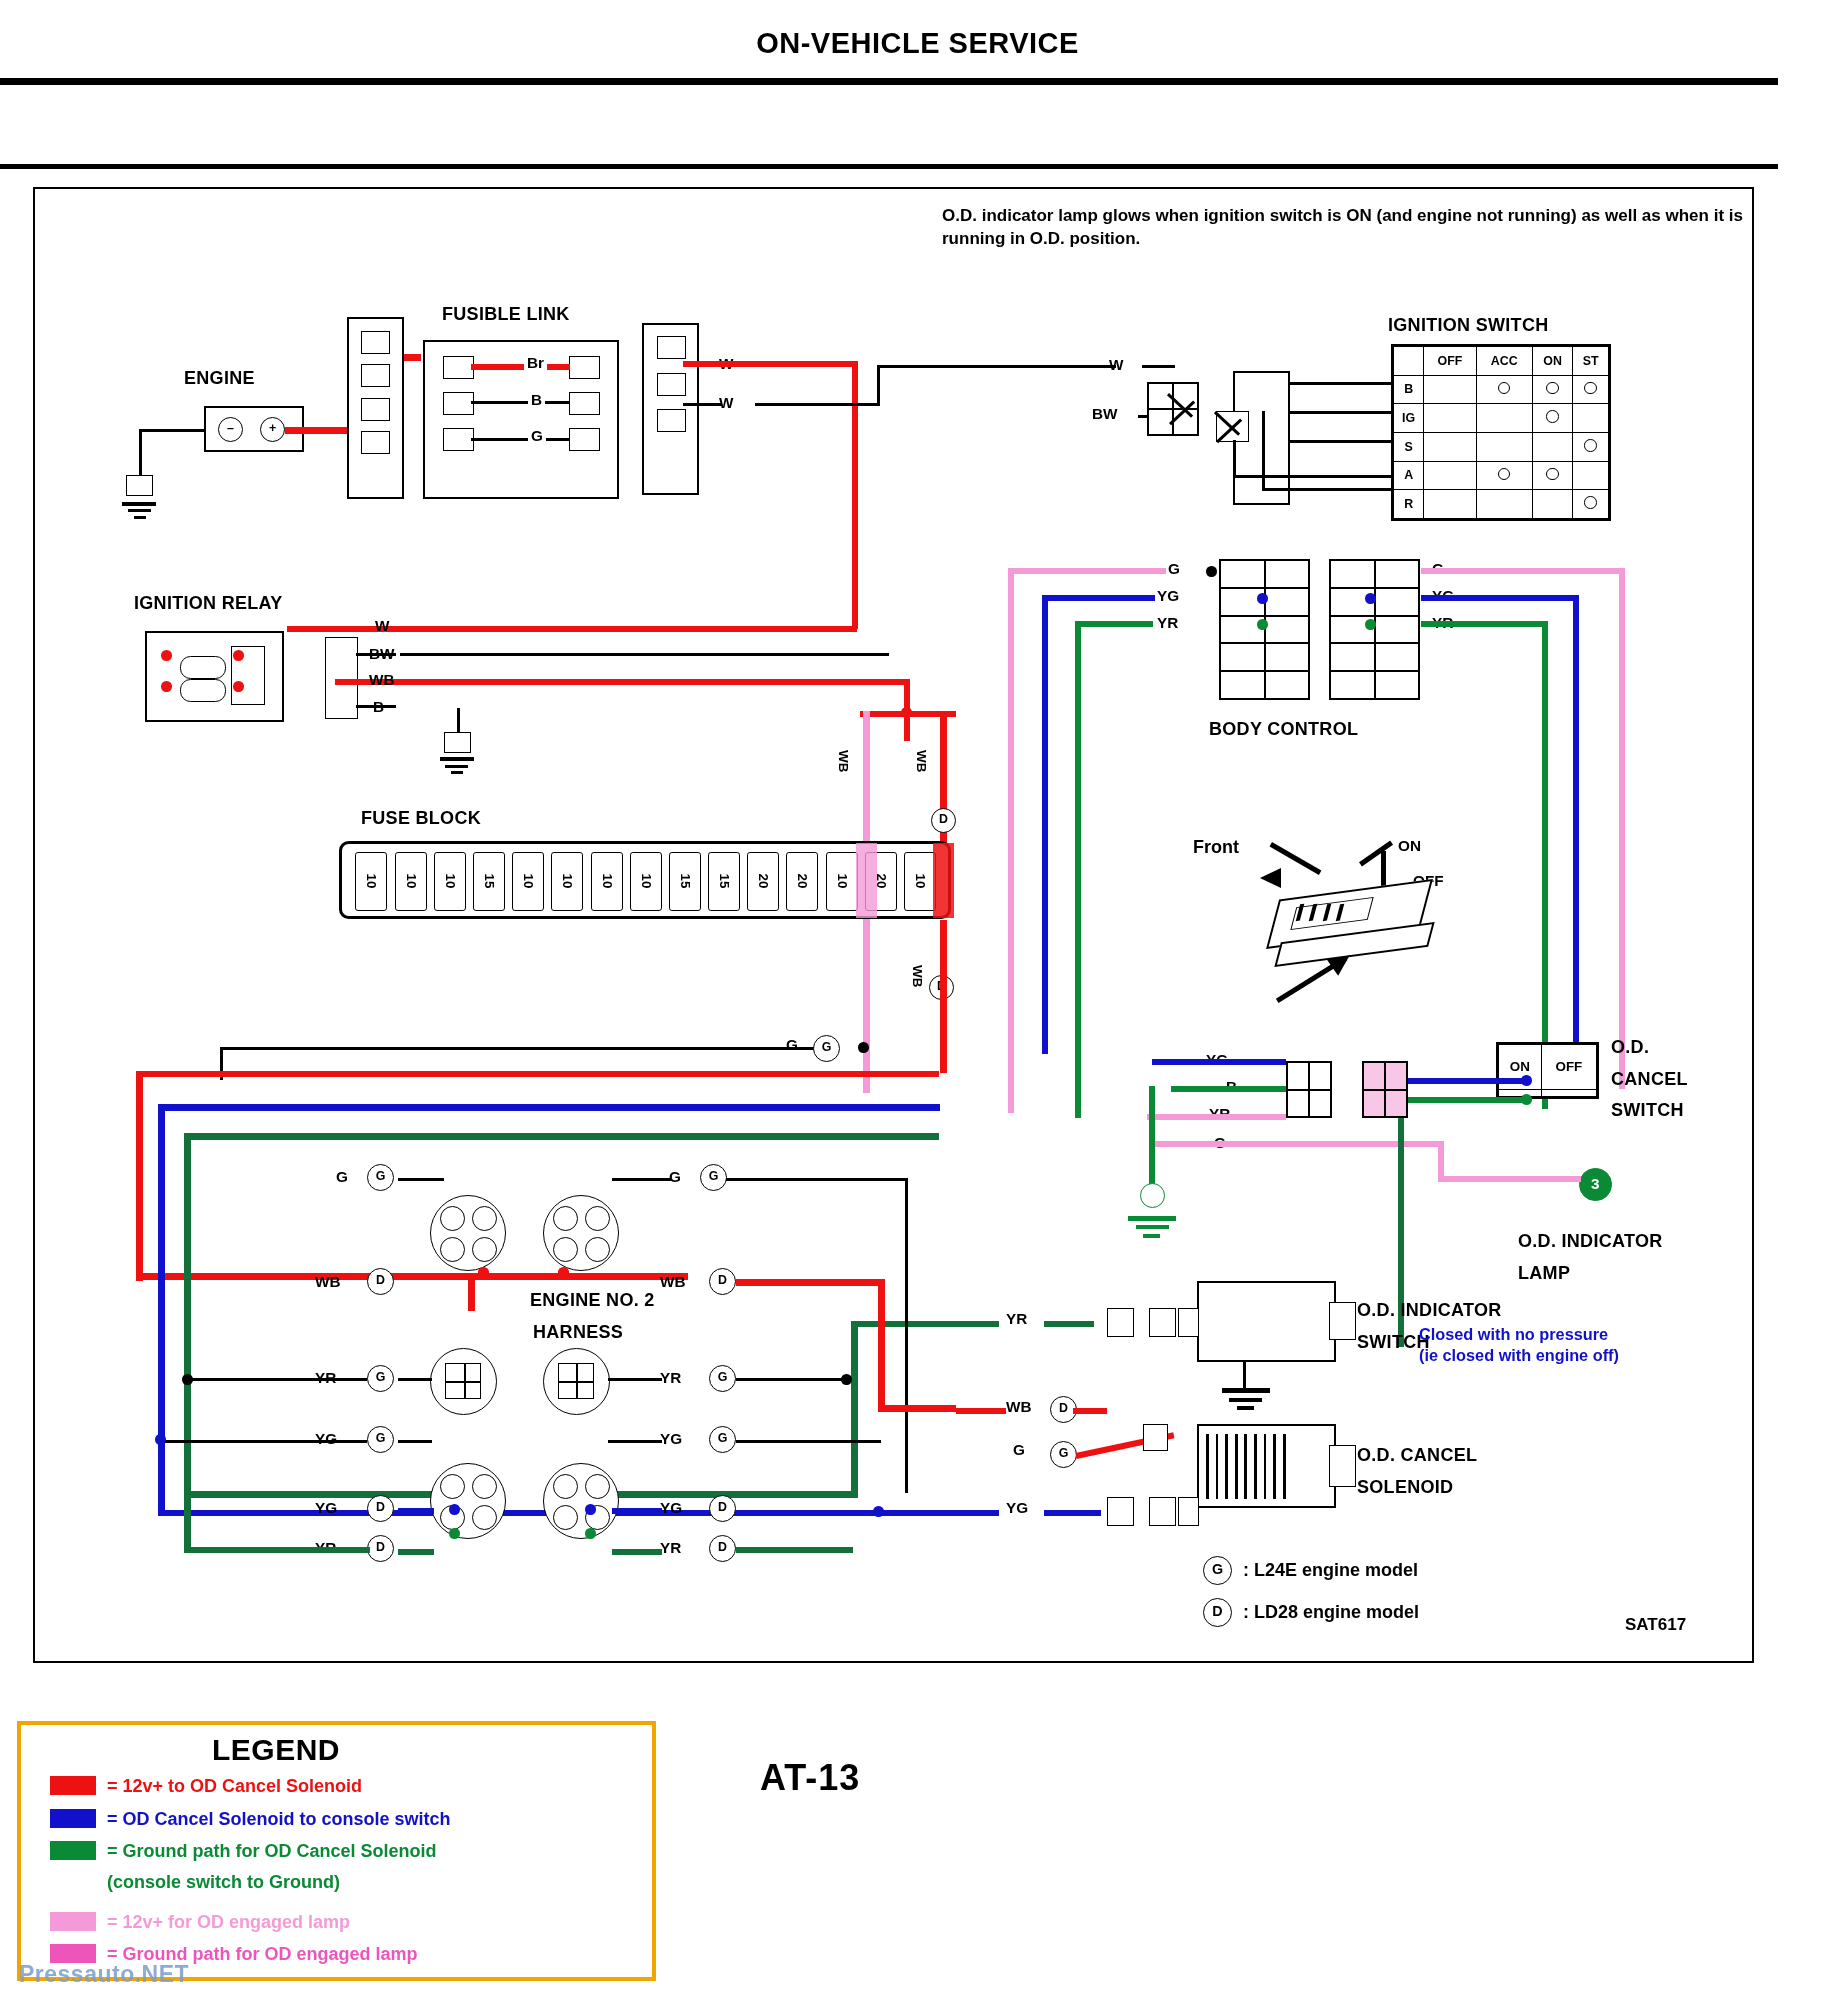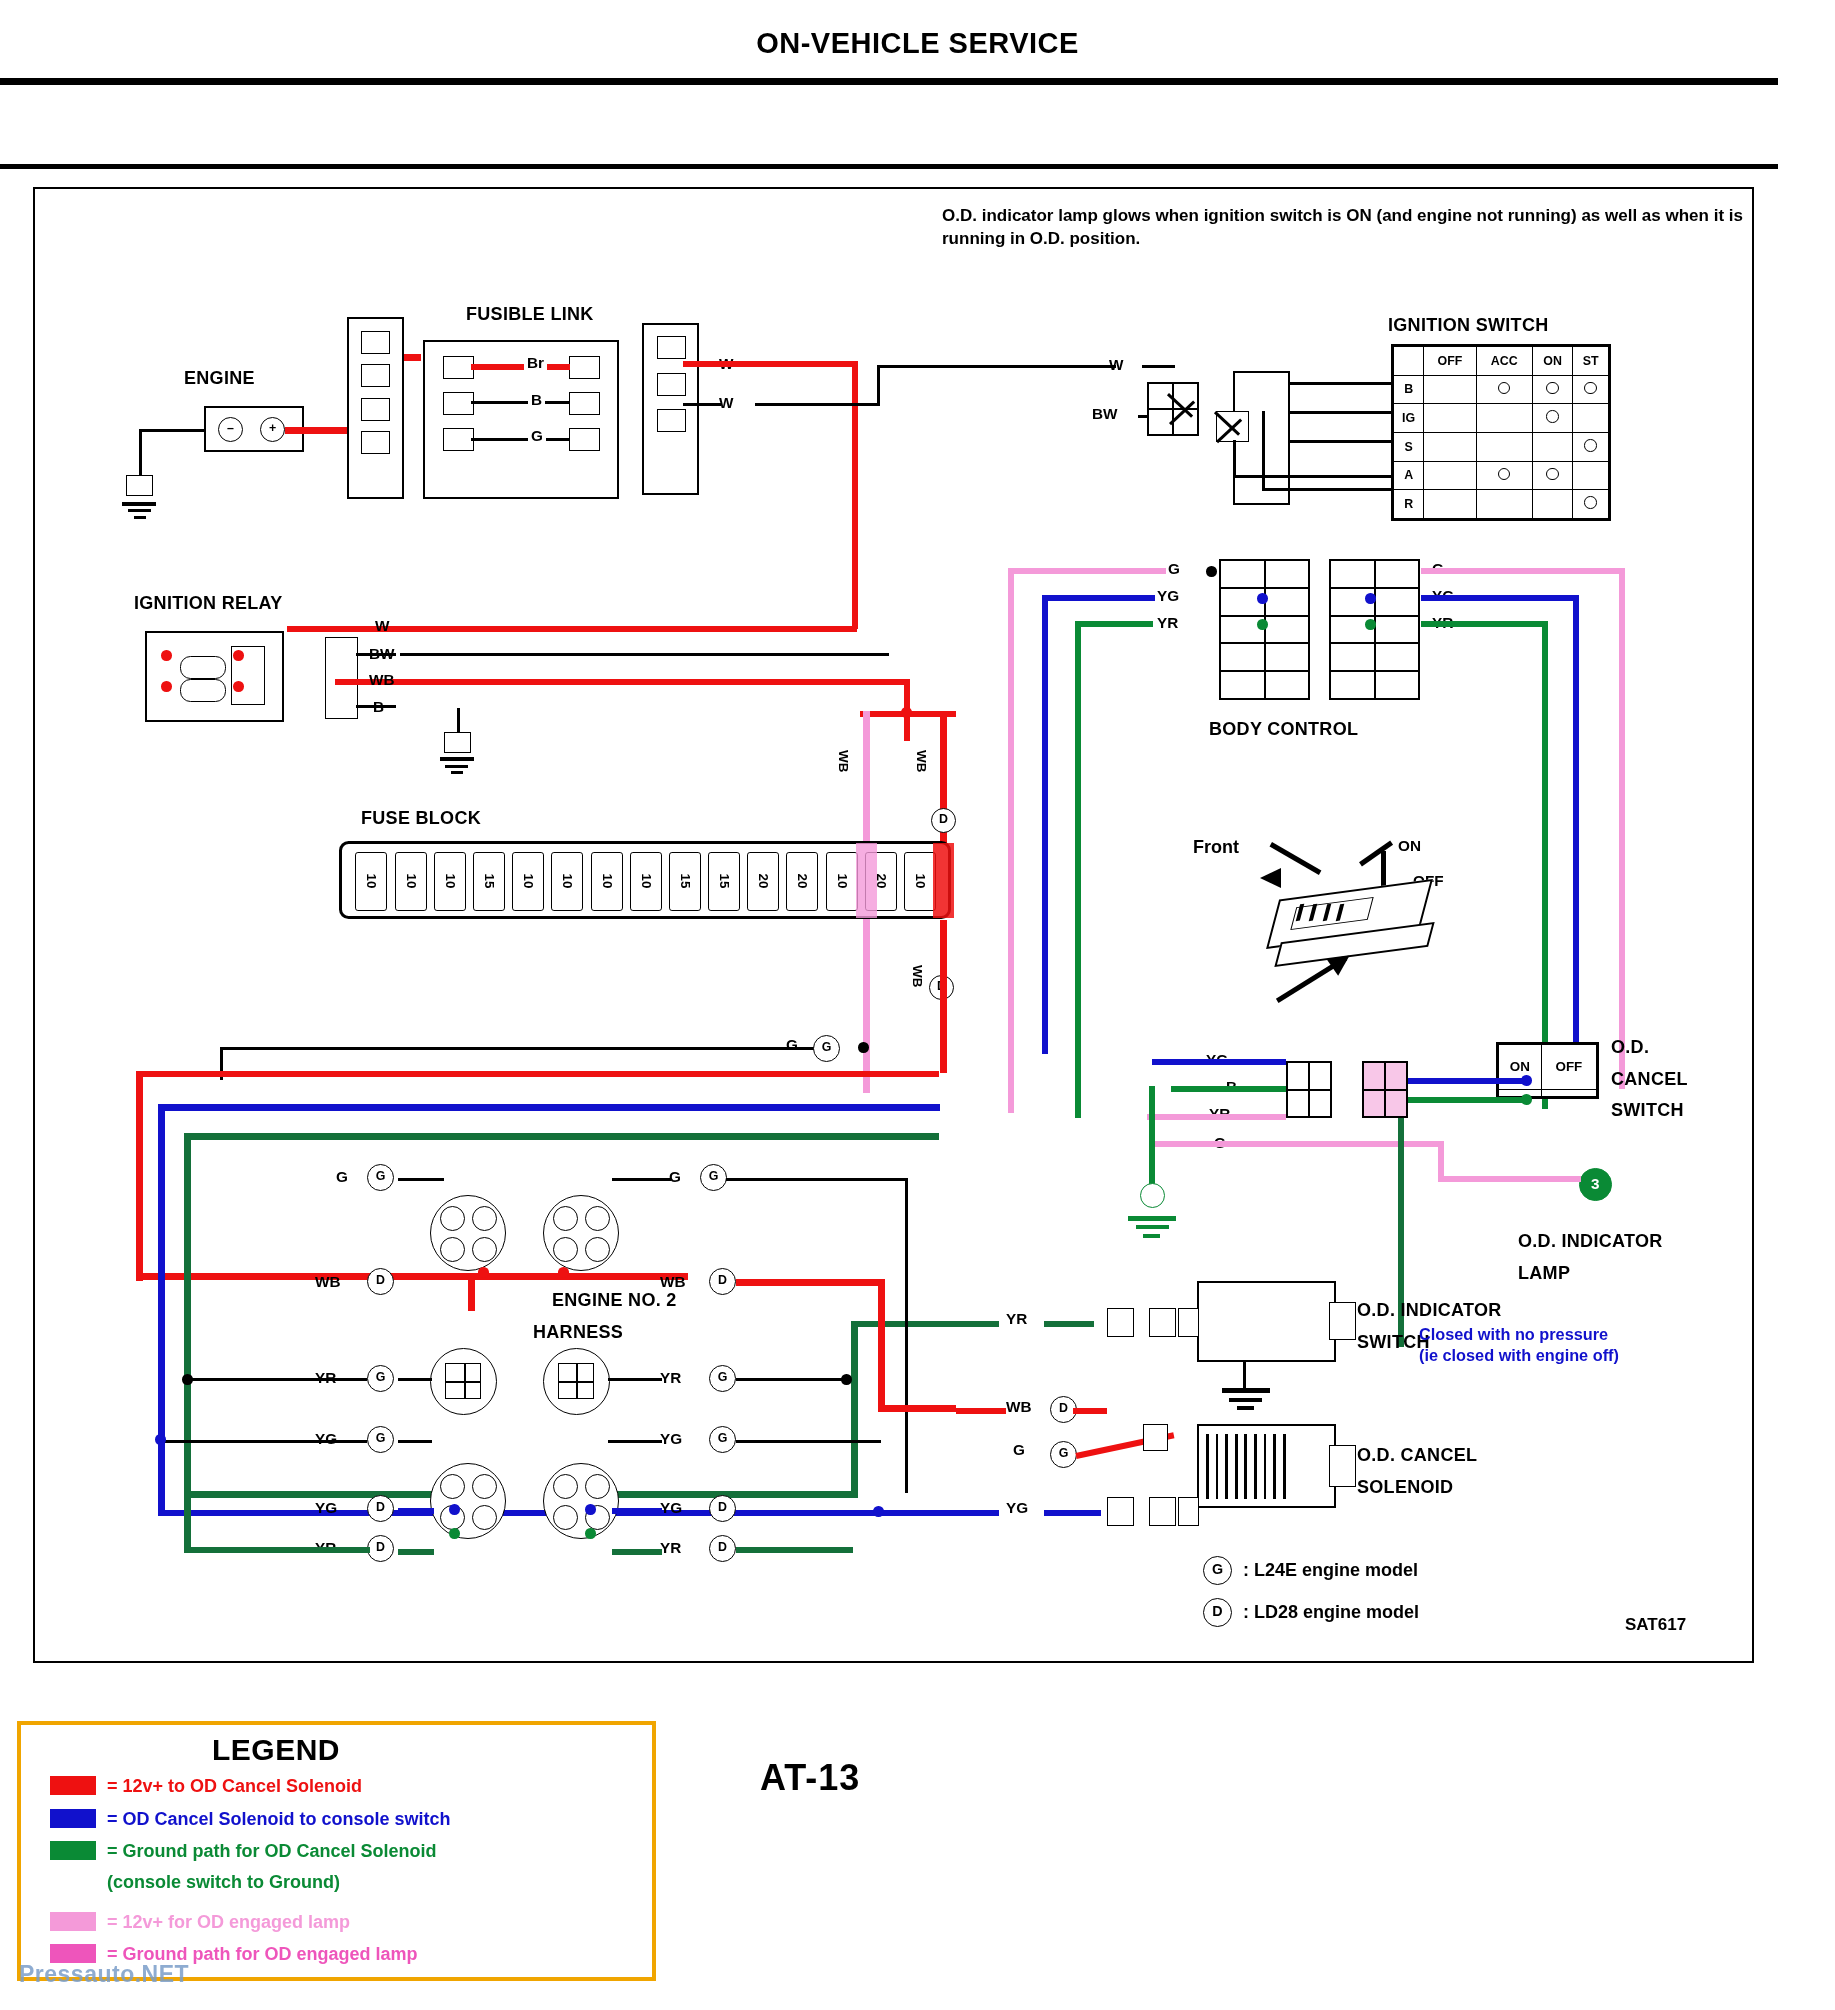--- a/index.html
+++ b/index.html
@@ -109,21 +109,21 @@
   <div class="w v2 red" style="left:362px;top:354px;width:6.7px;height:80px;"></div>
   <div class="w h2 red" style="left:362px;top:354px;width:59px;height:6.7px;"></div>
   <div class="dot dot-red" style="left:359px;top:424px;"></div>
 
   <div class="box" style="left:347px;top:317px;width:57px;height:182px;"></div>
   <div class="boxthin" style="left:361px;top:331px;width:29px;height:23px;"></div>
   <div class="boxthin" style="left:361px;top:364px;width:29px;height:23px;"></div>
   <div class="boxthin" style="left:361px;top:398px;width:29px;height:23px;"></div>
   <div class="boxthin" style="left:361px;top:431px;width:29px;height:23px;"></div>
 
-  <div class="lbl" style="left:466px;top:304px;">FUSIBLE LINK</div>
+  <div class="lbl" style="left:442px;top:304px;">FUSIBLE LINK</div>
   <div class="box" style="left:423px;top:340px;width:196px;height:159px;"></div>
   <div class="boxthin" style="left:443px;top:356px;width:31px;height:23px;"></div>
   <div class="boxthin" style="left:443px;top:392px;width:31px;height:23px;"></div>
   <div class="boxthin" style="left:443px;top:428px;width:31px;height:23px;"></div>
   <div class="boxthin" style="left:569px;top:356px;width:31px;height:23px;"></div>
   <div class="boxthin" style="left:569px;top:392px;width:31px;height:23px;"></div>
   <div class="boxthin" style="left:569px;top:428px;width:31px;height:23px;"></div>
   <div class="w h2 red" style="left:471px;top:364px;width:99px;height:5.7px;"></div>
   <div class="w h2" style="left:471px;top:401px;width:99px;height:2.9px;"></div>
   <div class="w h2" style="left:471px;top:438px;width:99px;height:2.9px;"></div>
@@ -506,21 +506,21 @@
   <div class="w v2 red" style="left:468px;top:1273px;width:6.7px;height:38px;"></div>
   <div class="w h2 red" style="left:468px;top:1273px;width:220px;height:6.7px;"></div>
   <div class="w v2 blue" style="left:158px;top:1104px;width:6.7px;height:411px;"></div>
   <div class="w h2 blue" style="left:158px;top:1104px;width:782px;height:6.7px;"></div>
   <div class="w v2 dgreen" style="left:184px;top:1133px;width:6.7px;height:363px;"></div>
   <div class="w h2 dgreen" style="left:184px;top:1133px;width:755px;height:6.7px;"></div>
   <div class="w h2 dgreen" style="left:184px;top:1491px;width:268px;height:6.7px;"></div>
   <div class="w v2 dgreen" style="left:851px;top:1321px;width:6.7px;height:177px;"></div>
   <div class="w h2 dgreen" style="left:593px;top:1491px;width:263px;height:6.7px;"></div>
 
-  <div class="lbl" style="left:552px;top:1290px;">ENGINE NO. 2</div>
+  <div class="lbl" style="left:530px;top:1290px;">ENGINE NO. 2</div>
   <div class="lbl" style="left:533px;top:1322px;">HARNESS</div>
 
   <div class="circ" style="left:430px;top:1195px;width:76px;height:76px;"></div>
   <div class="circ" style="left:440px;top:1206px;width:25px;height:25px;"></div>
   <div class="circ" style="left:472px;top:1206px;width:25px;height:25px;"></div>
   <div class="circ" style="left:440px;top:1237px;width:25px;height:25px;"></div>
   <div class="circ" style="left:472px;top:1237px;width:25px;height:25px;"></div>
   <div class="dot dot-red" style="left:478px;top:1267px;"></div>
 
   <div class="circ" style="left:543px;top:1195px;width:76px;height:76px;"></div>

